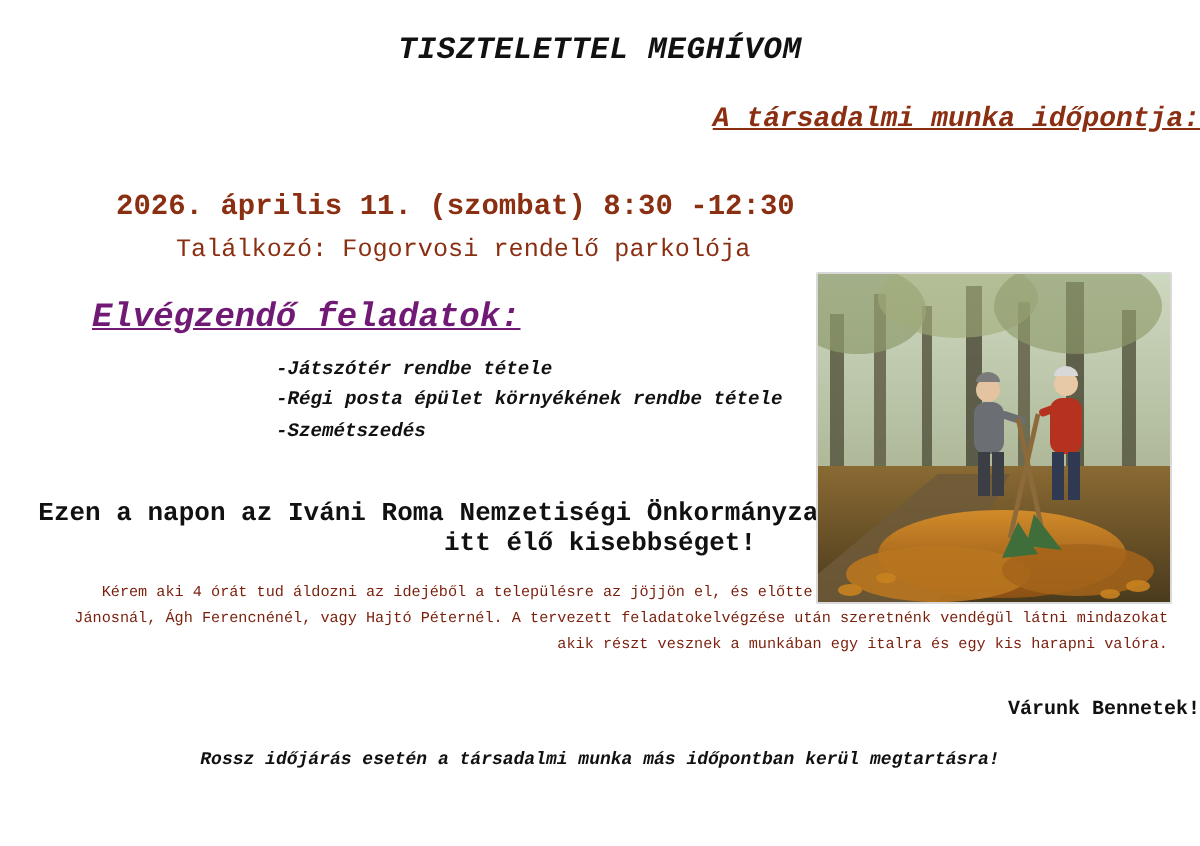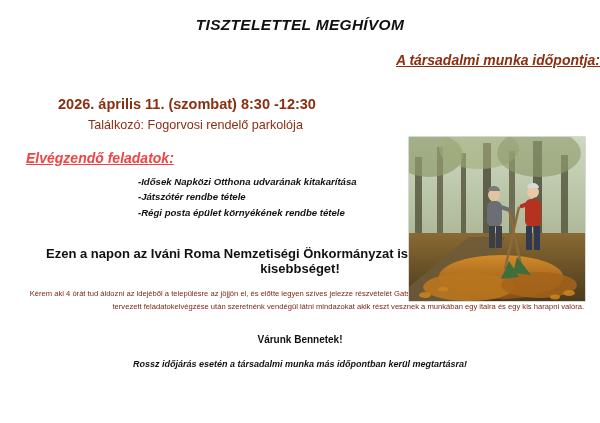--- a/index.html
+++ b/index.html
@@ -12,20 +12,21 @@
     background: #ffffff;
     font-family: "Liberation Sans", sans-serif;
     overflow: hidden;
   }
   .page {
     position: relative;
     width: 600px;
     height: 423px;
     background: #ffffff;
     box-sizing: border-box;
+    font-family: Liberation Mono, monospace;
   }
   .title {
     text-align: center;
     font-weight: bold;
     font-style: italic;
     font-size: 15.5px;
     color: #111111;
     letter-spacing: 0.3px;
     padding-top: 16px;
   }
@@ -51,25 +52,25 @@
     font-size: 14.5px;
     font-weight: bold;
     color: #8a2f12;
   }
   .place {
     margin: 6px 0 0 88px;
     font-size: 12.6px;
     color: #8a2f12;
   }
   .tasks-heading {
-    margin: 18px 0 0 26px;
-    font-size: 14px;
-    font-weight: bold;
-    font-style: italic;
-    color: #ef4444;
+    margin: 18px 0 0 46px;
+    font-size: 17px;
+    font-weight: bold;
+    font-style: italic;
+    color: #701a75;
     text-decoration: underline;
   }
   .tasks {
     margin: 8px 0 0 138px;
     font-size: 9.6px;
     font-style: italic;
     font-weight: bold;
     color: #111111;
     line-height: 1.6;
   }
@@ -95,21 +96,21 @@
   }
   .note-2 {
     margin: 12px 16px 0 16px;
     text-align: right;
     font-size: 7.6px;
     color: #7a1f0c;
     line-height: 1.7;
   }
   .closing {
     margin: 20px 0 0 0;
-    text-align: center;
+    text-align: right;
     font-size: 10px;
     font-weight: bold;
     color: #111111;
   }
   .footer {
     margin: 14px 0 0 0;
     text-align: center;
     font-size: 9px;
     font-style: italic;
     font-weight: bold;
@@ -126,23 +127,23 @@
 
   <div class="when-heading">A társadalmi munka időpontja:</div>
 
   <div class="datetime">2026. április 11. (szombat) 8:30 -12:30</div>
 
   <div class="place">Találkozó: Fogorvosi rendelő parkolója</div>
 
   <div class="tasks-heading">Elvégzendő feladatok:</div>
 
   <div class="tasks">
-    <div>-Idősek Napközi Otthona udvarának kitakarítása</div>
     <div>-Játszótér rendbe tétele</div>
     <div>-Régi posta épület környékének rendbe tétele</div>
+    <div>-Szemétszedés</div>
   </div>
 
   <div class="photo">
     <svg width="176" height="164" viewBox="0 0 176 164" xmlns="http://www.w3.org/2000/svg" aria-hidden="true">
       <defs>
         <linearGradient id="sky" x1="0" y1="0" x2="0" y2="1">
           <stop offset="0%" stop-color="#cdd8c0"></stop>
           <stop offset="100%" stop-color="#9aa37e"></stop>
         </linearGradient>
         <linearGradient id="ground" x1="0" y1="0" x2="0" y2="1">

